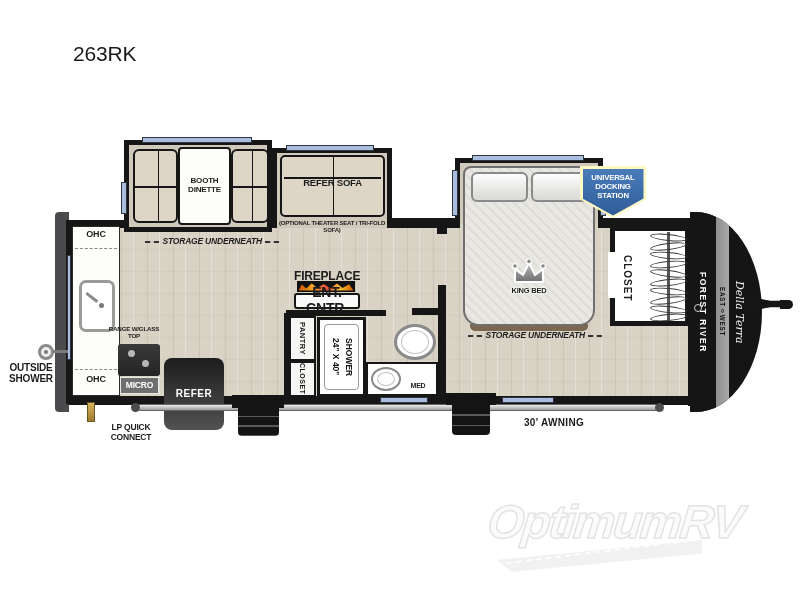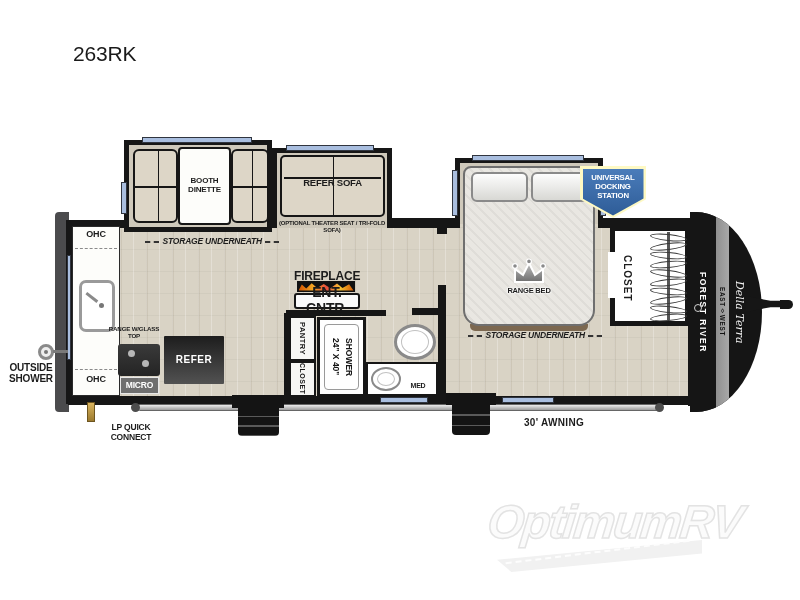--- a/index.html
+++ b/index.html
@@ -154,22 +154,22 @@
   #ohc-bottom{left:72px;top:374px;width:48px;font-size:9px;}
   #sink{left:79px;top:280px;width:36px;height:52px;background:#fff;border:3px solid #9a9a9a;border-radius:7px;box-sizing:border-box;}
   #sink-drain{left:99px;top:303px;width:5px;height:5px;background:#777;border-radius:50%;}
   #sink-faucet{left:85px;top:296px;width:14px;height:2.5px;background:#8a8a8a;transform:rotate(38deg);}
   #range-label{left:106px;top:326px;width:56px;font-size:6.2px;}
   #range{left:118px;top:344px;width:42px;height:32px;background:linear-gradient(180deg,#3a3a3a,#242424);border-radius:3px;}
   .burner{position:absolute;background:#cfcfcf;border-radius:50%;width:7px;height:7px;opacity:0.85;}
   #micro{left:120px;top:377px;width:39px;height:17px;background:#6f6f6f;border:1.5px solid #e8e8e8;
          box-sizing:border-box;display:flex;align-items:center;justify-content:center;}
   #micro .lbl{font-size:8.5px;color:#fff;}
-  #refer{left:164px;top:336px;width:60px;height:48px;background:linear-gradient(180deg,#1d1d1d,#525252);
-         border-radius:1px;display:flex;align-items:center;justify-content:center;}
+  #refer{left:164px;top:358px;width:60px;height:72px;background:linear-gradient(180deg,#1d1d1d,#525252);
+         border-radius:8px;display:flex;align-items:center;justify-content:center;}
   #refer .lbl{font-size:10px;color:#fff;letter-spacing:0.5px;}
   
   #os-circle{left:38px;top:344px;width:16px;height:16px;border:3px solid #8a8a8a;border-radius:50%;box-sizing:border-box;background:#eee;}
   #os-dot{left:44px;top:350px;width:4px;height:4px;background:#777;border-radius:50%;}
   #os-stem{left:53px;top:350px;width:15px;height:3px;background:#7a7a7a;}
   #os-label{left:0px;top:362px;width:62px;font-size:10px;}
   #lp-fitting{left:87px;top:402px;width:8px;height:20px;background:linear-gradient(180deg,#d9b45e,#9c7a2e);
               border:1px solid #6d5520;box-sizing:border-box;}
   #lp-label{left:94px;top:423px;width:74px;font-size:8.5px;}
   #awning-bar{left:136px;top:404px;width:524px;height:7px;background:linear-gradient(180deg,#ececec,#9c9c9c);
@@ -238,21 +238,21 @@
         <linearGradient id="cg" x1="0" y1="0" x2="0" y2="1">
       <stop offset="0" stop-color="#bdbdbd"></stop>
           <stop offset="1" stop-color="#6e6e6e"></stop>
         </linearGradient>
       </defs>
     <path d="M4,24 L4,11 L12,17 L18,5 L24,17 L32,11 L32,24 Z" fill="url(#cg)" stroke="#fff" stroke-width="2"></path>
     <circle cx="4" cy="8" r="2.4" fill="#8a8a8a" stroke="#fff" stroke-width="1.2"></circle>
     <circle cx="18" cy="3.4" r="2.4" fill="#8a8a8a" stroke="#fff" stroke-width="1.2"></circle>
     <circle cx="32" cy="8" r="2.4" fill="#8a8a8a" stroke="#fff" stroke-width="1.2"></circle>
   </svg>
-  <div class="abs lbl" id="king-label">RANGE BED</div>
+  <div class="abs lbl" id="king-label">KING BED</div>
   <div class="abs lbl storage-row" id="storage-bed">
     <span class="dashline"></span>
     <span>STORAGE UNDERNEATH</span>
     <span class="dashline"></span>
   </div>
 
   <div class="abs" id="dock-badge">
     <div id="dock-badge-in">
       <div class="lbl" id="dock-label" style="width:52px;">UNIVERSAL DOCKING STATION</div>
     </div>

